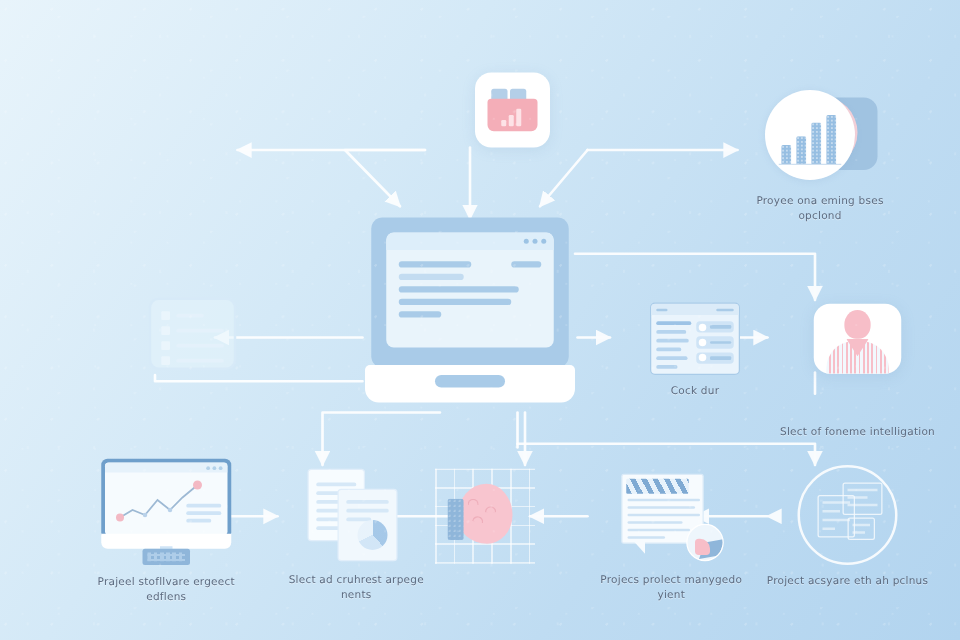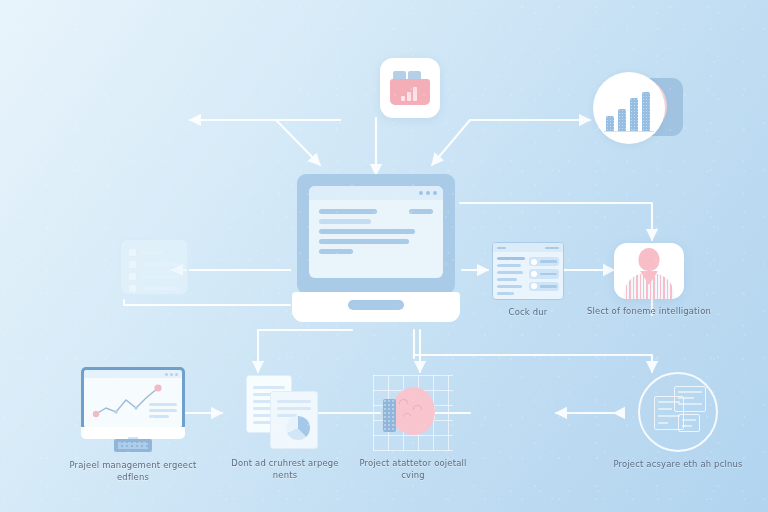--- a/index.html
+++ b/index.html
@@ -269,20 +269,21 @@
       <div class="cg-pink"></div>
       <div class="cg-white"></div>
       <div class="cg-bars">
         <b style="height:16px;"></b>
           <b style="height:23px;"></b>
           <b style="height:34px;"></b>
           <b style="height:40px;"></b>
       </div>
       <div class="cg-axis"></div>
     </div>
+    <div class="cap">Proyee ona eming bses opclond</div>
   </div>
 
   <div class="node" style="left:292px; top:174px;">
     <div class="art laptop">
       <div class="lt-lid"></div>
       <div class="lt-screen">
         <div class="lt-bar">
             <i></i>
             <i></i>
             <i></i>
@@ -319,21 +320,21 @@
           <div class="chk-ln"></div>
         </div>
       <div class="chk-row">
           <div class="chk-mark"></div>
           <div class="chk-ln"></div>
         </div>
     </div>
     <div class="cap"></div>
   </div>
 
-  <div class="node" style="left:463px; top:242px;">
+  <div class="node" style="left:491px; top:242px;">
     <div class="art listcard">
       <div class="lc-top">
           <i></i>
           <i style="width:14px;"></i>
         </div>
       <div class="lc-body">
         <div class="lc-left">
           <span style="width:100%; background:#9dc3e6;"></span>
           <span style="width:86%;"></span>
             <span style="width:94%;"></span>
@@ -353,21 +354,21 @@
           <div class="lc-item">
               <u></u>
               <s></s>
             </div>
         </div>
       </div>
     </div>
     <div class="cap">Cock dur</div>
   </div>
 
-  <div class="node" style="left:584px; top:243px;">
+  <div class="node" style="left:621px; top:243px;gap:34px;">
     <div class="art wcard personcard">
       <div class="pc-head"></div>
       <div class="pc-body"></div>
       <div class="pc-collar"></div>
     </div>
     <div class="cap">Slect of foneme intelligation</div>
   </div>
 
   <div class="node" style="left:68px; top:367px;">
     <div class="art monitor">
@@ -391,55 +392,73 @@
               <span style="width:70%;"></span>
           </div>
         </div>
       </div>
       <div class="mn-stand"></div>
       <div class="mn-neck"></div>
       <div class="mn-foot">
           <div class="mn-foot-k"></div>
         </div>
     </div>
-    <div class="cap">Prajeel management ergeect edflens</div>
+    <div class="cap">Prajeel stofllvare ergeect edflens</div>
   </div>
 
   <div class="node" style="left:220px; top:375px;">
     <div class="art docs">
       <div class="doc docA">
         <div class="doc-ln" style="top:10px;"></div>
           <div class="doc-ln" style="top:17px;"></div>
         <div class="doc-ln" style="top:24px;"></div>
           <div class="doc-ln" style="top:31px;"></div>
         <div class="doc-ln" style="top:38px; right:18px;"></div>
           <div class="doc-ln" style="top:45px;"></div>
       </div>
       <div class="doc docB">
         <div class="doc-ln" style="top:8px;"></div>
           <div class="doc-ln" style="top:15px;"></div>
         <div class="doc-ln" style="top:22px; right:20px;"></div>
         <div class="pie"></div>
       </div>
     </div>
-    <div class="cap">Dont ad cruhrest arpege nents</div>
+    <div class="cap">Slect ad cruhrest arpege nents</div>
   </div>
 
   <div class="node" style="left:348px; top:375px;">
     <div class="art brain">
       <div class="br-grid"></div>
       <div class="br-blob"></div>
       <div class="br-fold" style="left:26px; top:24px;"></div>
       <div class="br-fold" style="left:40px; top:30px;"></div>
       <div class="br-fold" style="left:30px; top:38px; transform:rotate(12deg);"></div>
       <div class="br-chip"></div>
     </div>
-    <div class="cap">Project atattetor oojetall cving</div>
-  </div>
-
+  </div>
+
+  <div class="node" style="left:472px; top:375px;">
+    <div class="art article">
+      <div class="art-sheet">
+        <div class="art-stripes"></div>
+        <div class="art-ln" style="top:19px; width:58px;"></div>
+        <div class="art-ln" style="top:25px; width:54px;"></div>
+        <div class="art-ln" style="top:31px; width:58px;"></div>
+        <div class="art-ln" style="top:37px; width:44px;"></div>
+        <div class="art-ln" style="top:43px; width:50px;"></div>
+        <div class="art-ln" style="top:49px; width:30px;"></div>
+      </div>
+      <div class="art-tail"></div>
+      <div class="art-pie">
+        <i style="transform:rotate(20deg) skewY(-30deg);"></i>
+        <u></u>
+      </div>
+    </div>
+    <div class="cap">Projecs prolect manygedo yient</div>
+  </div>
 
   <div class="node" style="left:613px; top:372px;">
     <div class="art wire">
       <div class="wf" style="left:14px; top:22px; width:30px; height:34px;">
         <i style="left:3px; top:4px; width:22px; height:2px;"></i>
         <i style="left:3px; top:11px; width:14px; height:2px;"></i>
         <i style="left:3px; top:18px; width:22px; height:2px;"></i>
         <i style="left:3px; top:25px; width:10px; height:2px;"></i>
       </div>
       <div class="wf" style="left:34px; top:12px; width:32px; height:26px;">

